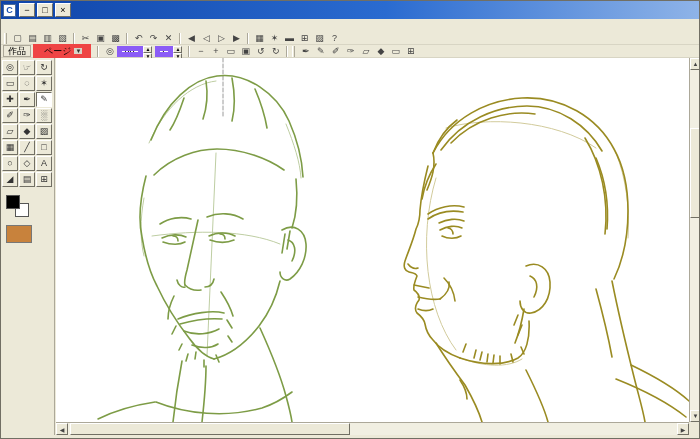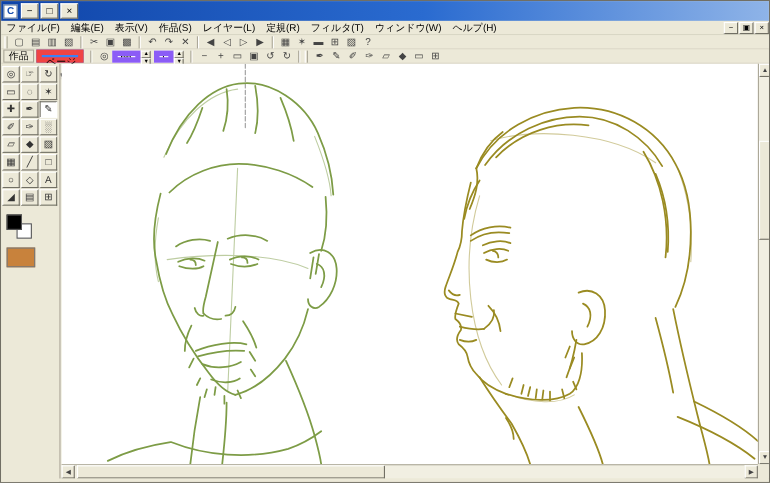--- a/index.html
+++ b/index.html
@@ -29,21 +29,21 @@
   
   .tbar { position:absolute; left:0; width:700px; height:13px; background:#ece9d8; display:flex; align-items:center;
     border-bottom:1px solid #d8d5c4; padding-left:2px; }
   .tbar1 { top:31px; } .tbar2 { top:44px; }
   .grip { width:3px; height:11px; border-left:1px solid #fff; border-right:1px solid #aca899; margin:0 3px 0 1px; }
   .tbtn { width:15px; height:12px; display:flex; align-items:center; justify-content:center; font-size:9px; color:#444; }
   .sep { width:2px; height:11px; border-left:1px solid #aca899; border-right:1px solid #fff; margin:0 3px; }
   .tab { height:12px; padding:0 4px; font-size:9px; display:flex; align-items:center;
     background:#ece9d8; border:1px solid #aca899; margin-right:2px; white-space:nowrap; }
   .drop { height:12px; padding:0 2px 0 4px; font-size:9px; display:flex; align-items:center; gap:3px;
-    background:#3b82f6; border:5px solid #ef4444; margin-right:3px; white-space:nowrap;flex-direction:column; }
+    background:#3b82f6; border:7px solid #ef4444; margin-right:3px; white-space:nowrap; }
   .drop .arrow { font-size:6px; color:#333; background:#d8d4c8; padding:0 1px; }
   .field { width:26px; height:11px; background:#fff; border:5px solid #8b5cf6; font-size:10px;
     font-family:Liberation Serif, serif; padding:0 2px; text-align:right; }
   .spin { display:flex; flex-direction:column; width:9px; height:11px; margin-right:3px; }
   .spin span { flex:1; font-size:5px; line-height:5px; background:#ece9d8; border:1px solid;
     border-color:#fff #716f64 #716f64 #fff; display:flex; align-items:center; justify-content:center; }
 
   
   .toolbox { position:absolute; left:0; top:57px; width:54px; height:382px; background:#ece9d8;
     border-right:1px solid #aca899; padding:2px 1px; }
@@ -79,36 +79,20 @@
 
   <div class="titlebar">
     <span class="app-icon">C</span>
     <span class="winbtns">
       <span class="winbtn">−</span>
       <span class="winbtn">□</span>
       <span class="winbtn">×</span>
     </span>
   </div>
 
-  <div class="menubar">
-    <span class="menu-item">ファイル(F)</span>
-    <span class="menu-item">編集(E)</span>
-    <span class="menu-item">表示(V)</span>
-    <span class="menu-item">作品(S)</span>
-    <span class="menu-item">レイヤー(L)</span>
-    <span class="menu-item">定規(R)</span>
-    <span class="menu-item">フィルタ(T)</span>
-    <span class="menu-item">ウィンドウ(W)</span>
-    <span class="menu-item">ヘルプ(H)</span>
-    <span class="mdibtns">
-      <span class="mdibtn">−</span>
-      <span class="mdibtn">▣</span>
-      <span class="mdibtn">×</span>
-    </span>
-  </div>
 
   <div class="tbar tbar1">
     <span class="grip"></span>
     <span class="tbtn">
         <span>▢</span>
       </span>
     <span class="tbtn">
         <span>▤</span>
       </span>
     <span class="tbtn">

